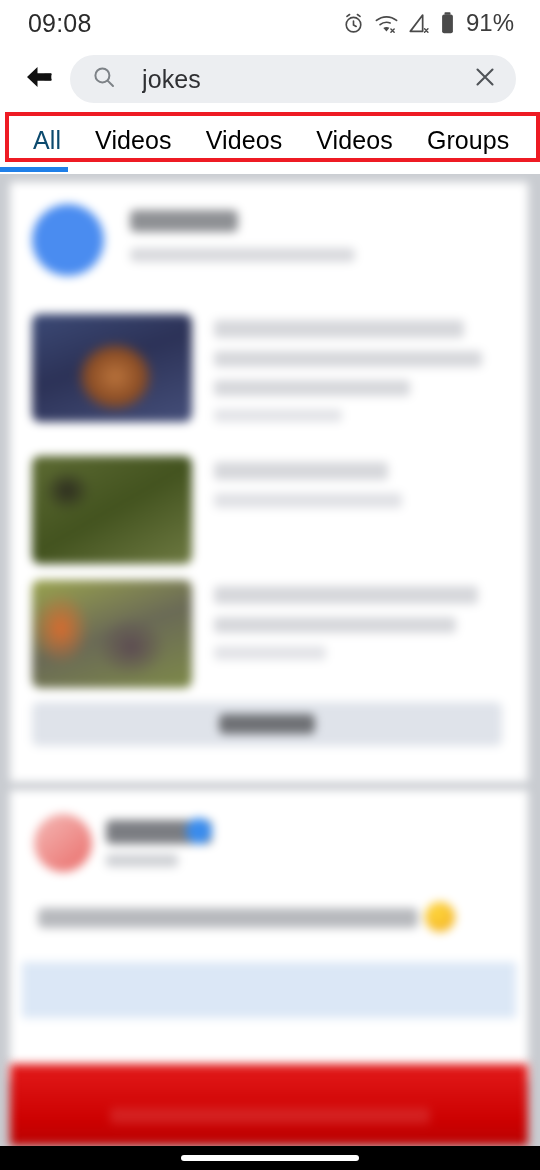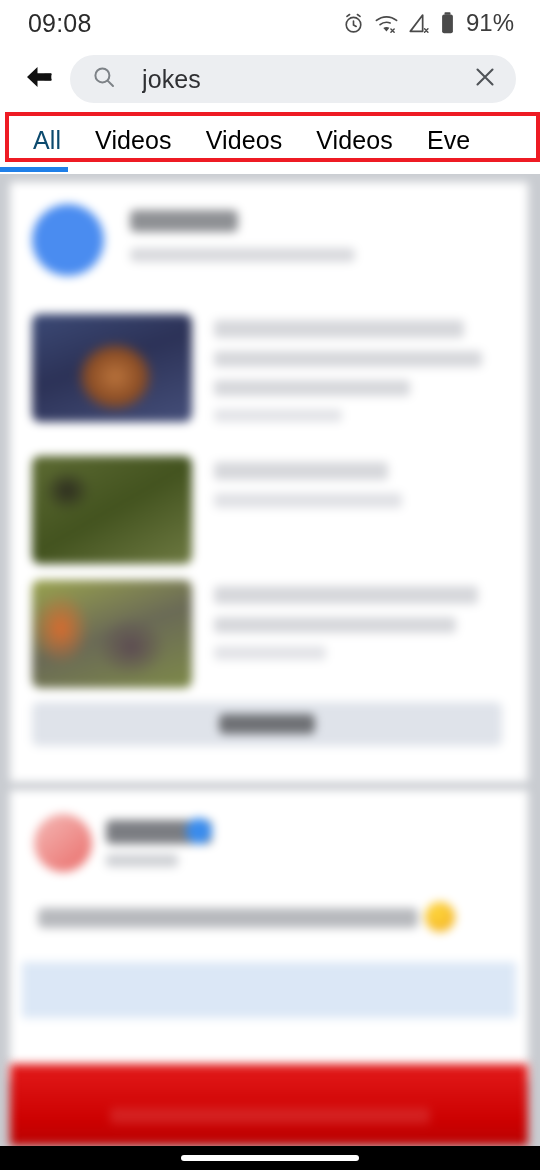--- a/index.html
+++ b/index.html
@@ -301,20 +301,21 @@
       </span>
     </div>
   </div>
 
   <div class="tabs-wrap">
     <div class="tabs">
       <div class="tab active">All</div>
       <div class="tab">Videos</div>
       <div class="tab">Videos</div>
       <div class="tab">Videos</div>
+      <div class="tab">Groups</div>
       <div class="tab">Eve</div>
     </div>
     <div class="tab-underline"></div>
   </div>
   <div class="tabs-highlight"></div>
 
   <div class="feed">
 
     <div class="card card-a">
 

